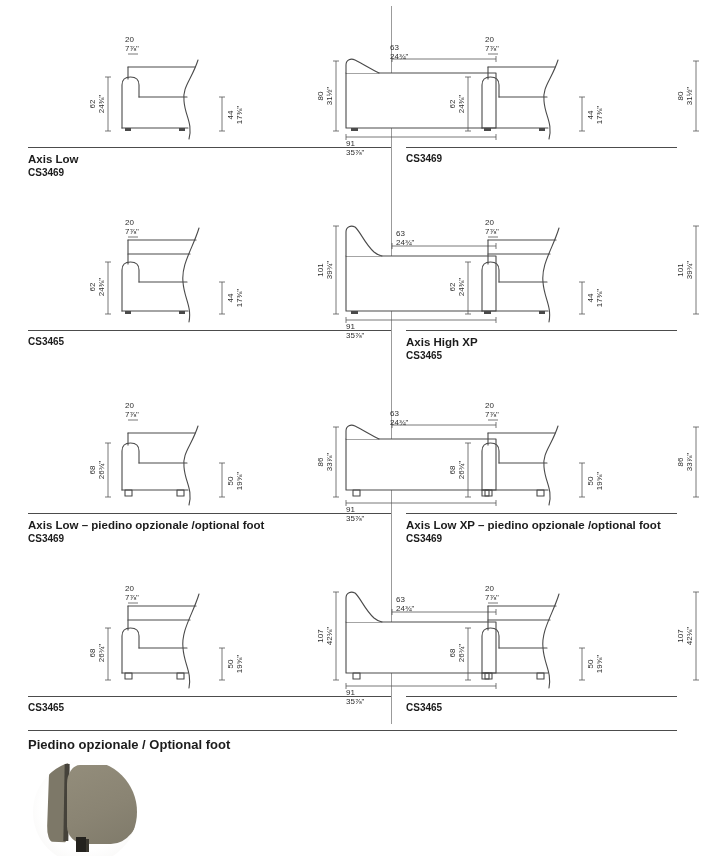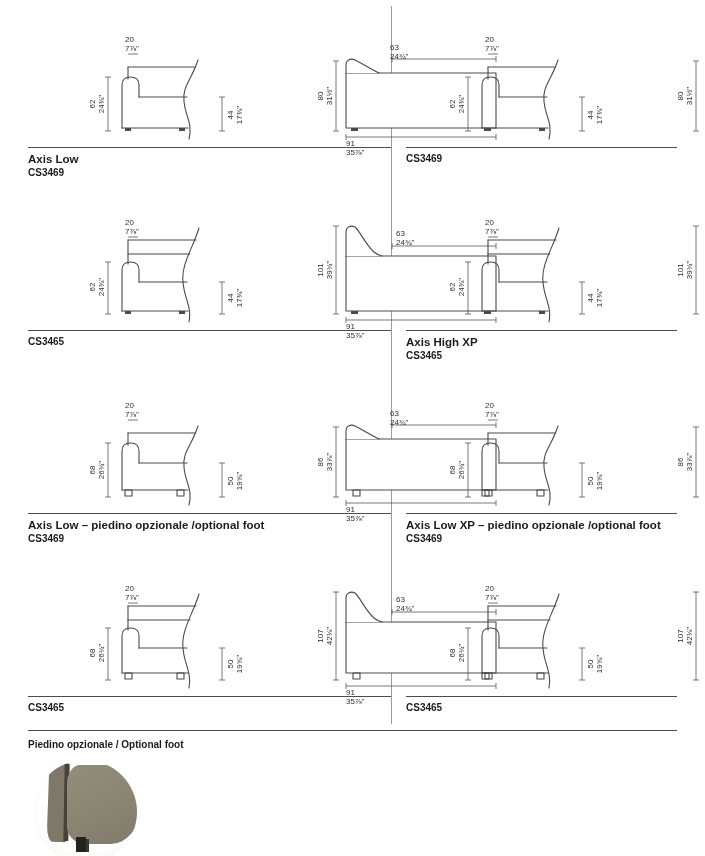--- a/index.html
+++ b/index.html
@@ -33,21 +33,21 @@
   .side .leftdim{left:-6px;top:89px;}
   .side .rightdim{left:132px;top:100px;}
   .front .topdim{left:66px;top:0;margin-top:8px;}
   .front.high .topdim{left:72px;top:3px;}
   .front .leftdim{left:-8px;top:81px;}
   .front.high .leftdim{top:72px;}
   .front .bottomdim{left:22px;top:104px;}
   
   .bottom{padding:0 28px;margin-top:6px;}
   .bottom .toprule{border-bottom:1.6px solid #4c4c4c;}
-  .bottom .heading{font-weight:bold;font-size:10px;line-height:14px;padding:7px 0 8px 0;}
+  .bottom .heading{font-weight:bold;font-size:13px;line-height:14px;padding:7px 0 8px 0;}
   .photo{
     width:104px;height:104px;border-radius:50%;position:relative;overflow:hidden;
     margin-left:5px;background:radial-gradient(circle at 50% 45%, #ffffff 55%, #f3f2f0 100%);
   }
   .photo .panel{position:absolute;left:14%;top:3%;width:19%;height:76%;background:#7d7868;border-radius:40% 8% 8% 30% / 18% 8% 8% 20%;transform:rotate(2deg);}
   .photo .seam{position:absolute;left:30%;top:4%;width:4.5%;height:74%;background:#45423a;transform:rotate(1deg);}
   .photo .cushion{
     position:absolute;left:33%;top:5%;width:70%;height:76%;
     background:linear-gradient(155deg,#938d7b 0%,#8a8473 55%,#7f7a6a 100%);
     border-radius:18% 46% 40% 26% / 24% 42% 46% 22%;

